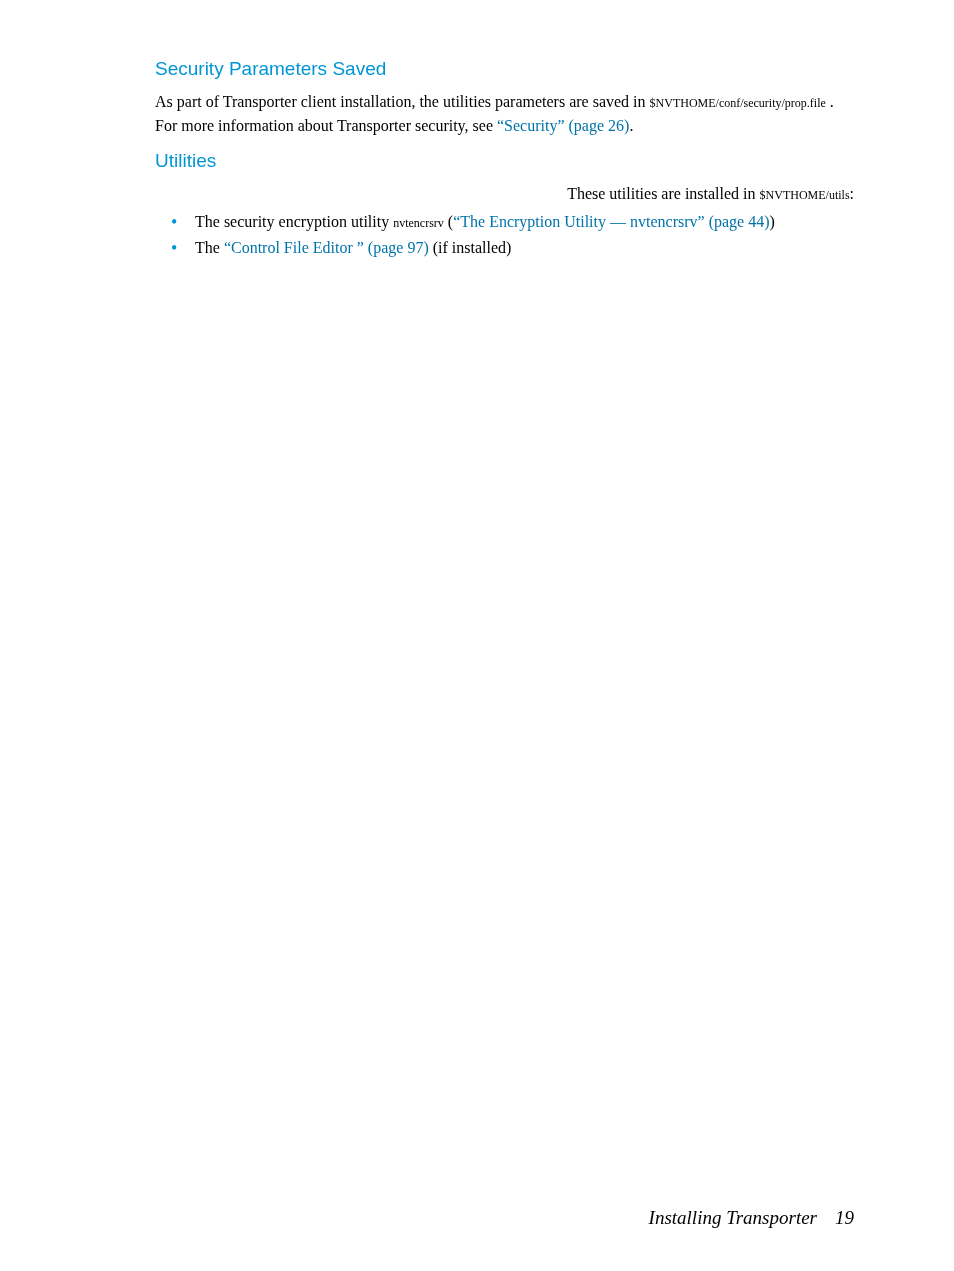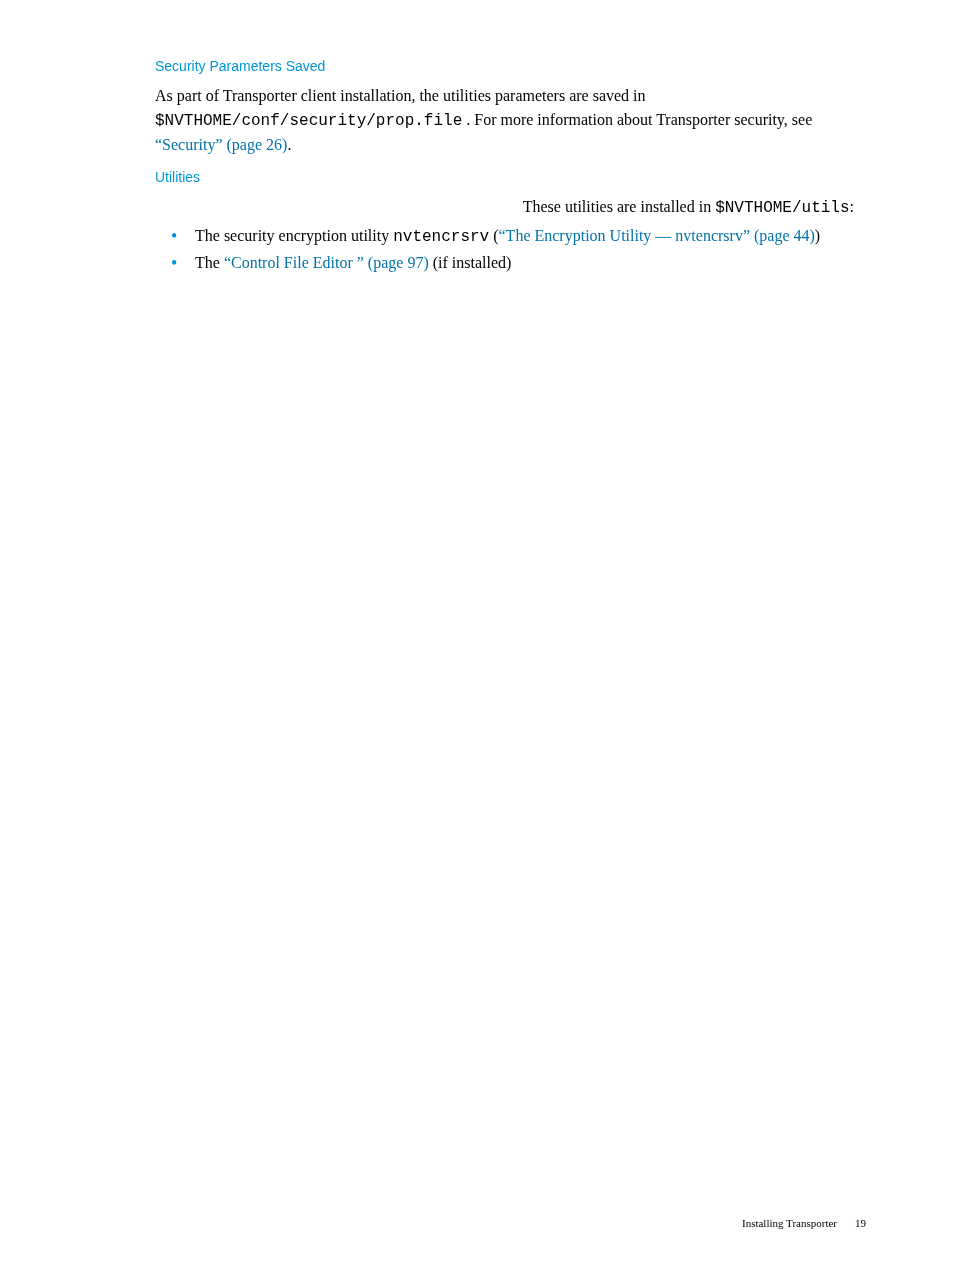--- a/index.html
+++ b/index.html
@@ -14,33 +14,33 @@
   }
   .page {
     padding: 58px 100px 50px 155px;
     box-sizing: border-box;
     height: 100%;
     position: relative;
   }
   .section-heading {
     font-family: Arial, Helvetica, sans-serif;
     color: #0096d6;
-    font-size: 14px;
+    font-size: 19px;
     font-weight: normal;
     margin: 0 0 10px 0;
   }
   .body-text {
     font-size: 16px;
     line-height: 1.5;
     color: #000;
     margin: 0 0 12px 0;
   }
   .mono {
-    font-family: Liberation Mono, monospace;
-    font-size: 16px;
+    font-family: Liberation Serif, serif;
+    font-size: 12px;
   }
   .link {
     color: #0073a8;
     cursor: pointer;
   }
   ul.bullets {
     list-style: none;
     padding: 0 0 0 16px;
     margin: 4px 0 0 0;
   }
@@ -57,23 +57,24 @@
     position: absolute;
     left: 0;
     top: 0;
     color: #0096d6;
     font-size: 18px;
     line-height: 1.4;
   }
   .footer {
     position: absolute;
     bottom: 42px;
-    right: 88px;
-    font-size: 11px;
+    right: 100px;
+    font-size: 19px;
     color: #000;
+    font-style: italic;
   }
   .footer .pn {
     margin-left: 18px;
   }
 </style>
 </head>
 <body>
 
 <div class="page">
   <h3 class="section-heading">Security Parameters Saved</h3>

